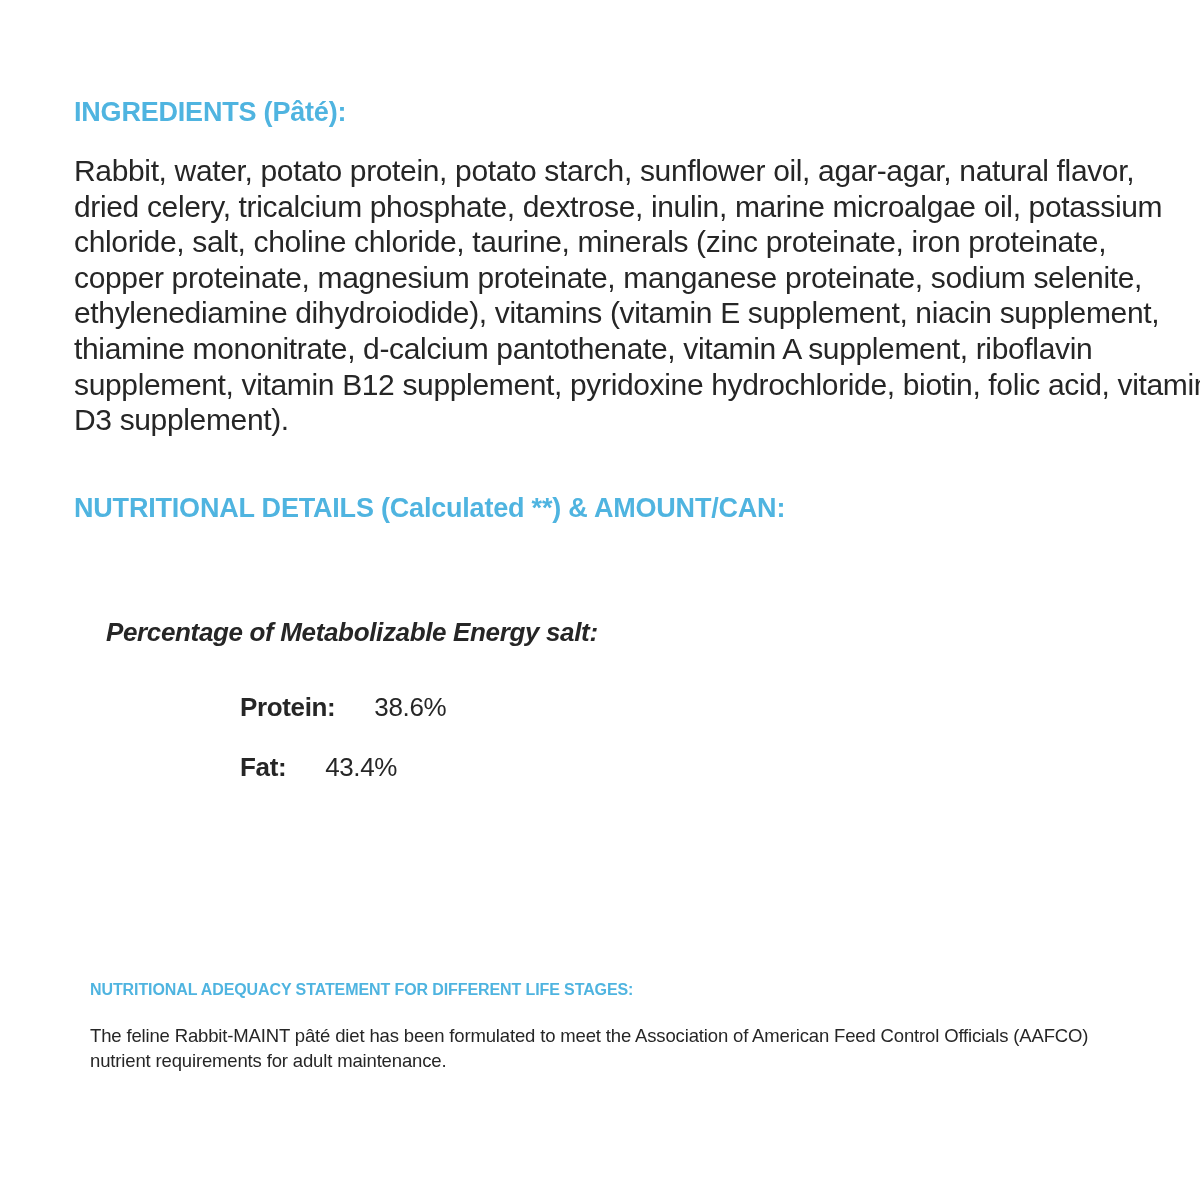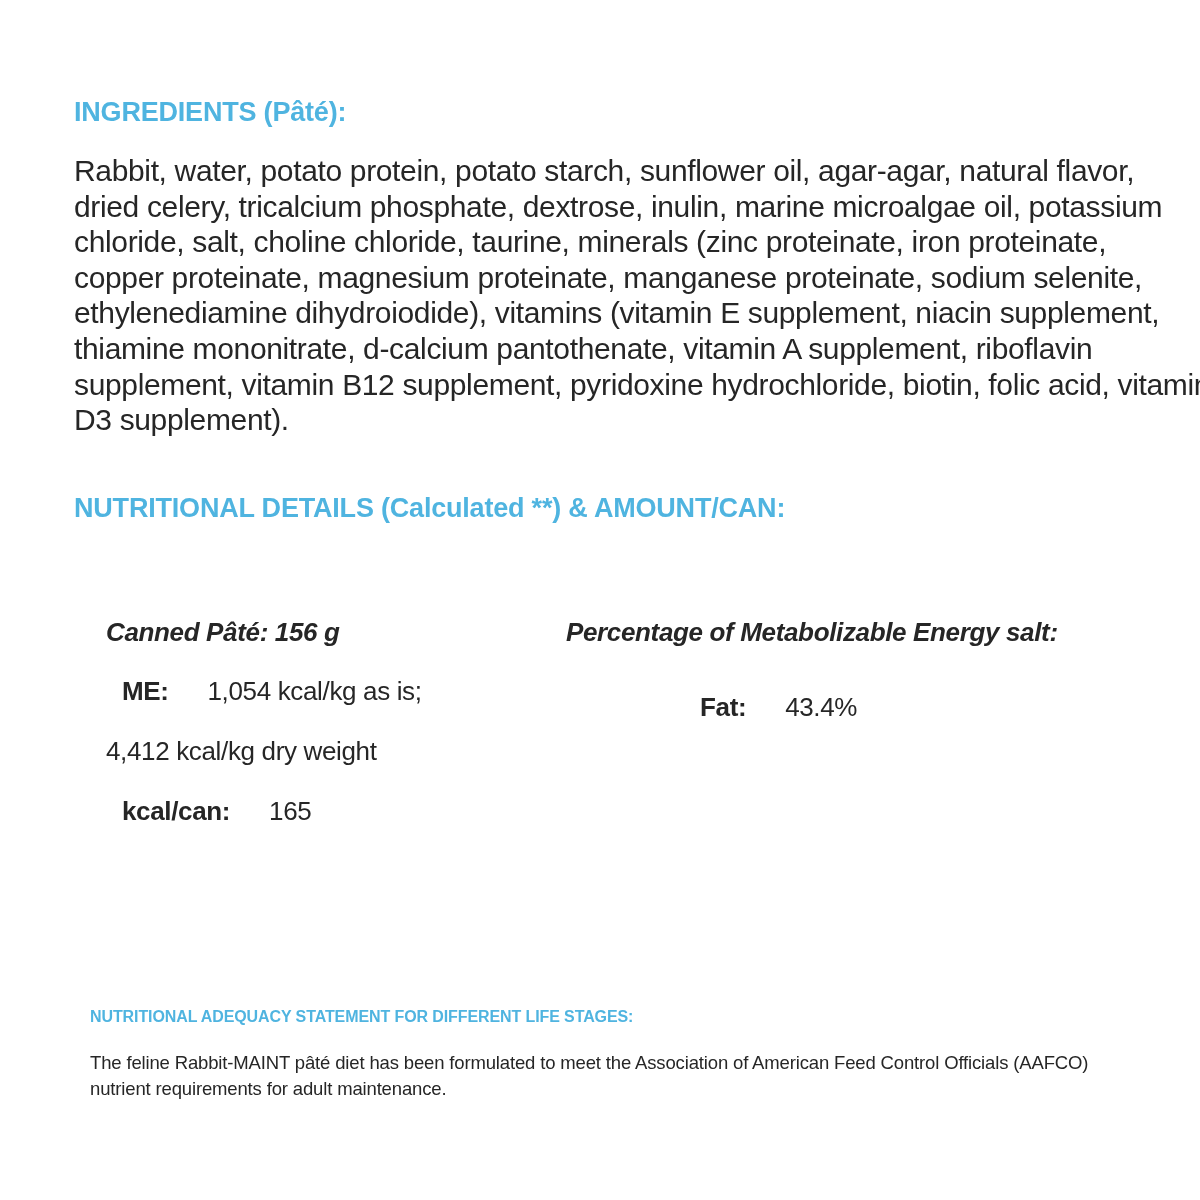--- a/index.html
+++ b/index.html
@@ -85,30 +85,25 @@
 copper proteinate, magnesium proteinate, manganese proteinate, sodium selenite,
 ethylenediamine dihydroiodide), vitamins (vitamin E supplement, niacin supplement,
 thiamine mononitrate, d-calcium pantothenate, vitamin A supplement, riboflavin
 supplement, vitamin B12 supplement, pyridoxine hydrochloride, biotin, folic acid, vitamin
 D3 supplement).</p>
 
   <h2 class="section-heading nutrition-heading">NUTRITIONAL DETAILS (Calculated **) &amp; AMOUNT/CAN:</h2>
 
   <div class="nutrition-columns">
 
-    <div class="nutrition-col-left">
-      <div class="col-title">Canned Pâté: 156 g</div>
-      <div><span class="lbl">ME:</span> <span>1,054 kcal/kg as is;</span></div>
-      <div>4,412 kcal/kg dry weight</div>
-      <div><span class="lbl">kcal/can:</span> <span>165</span></div>
-    </div>
 
     <div class="nutrition-col-right">
       <div class="col-title">Percentage of Metabolizable Energy salt:</div>
       <div class="energy-items">
+        <div><span class="lbl">Protein:</span> <span>38.6%</span></div>
         <div><span class="lbl">Fat:</span> <span>43.4%</span></div>
       </div>
     </div>
 
   </div>
 
   <div class="adequacy-section">
     <h3 class="adequacy-heading">NUTRITIONAL ADEQUACY STATEMENT FOR DIFFERENT LIFE STAGES:</h3>
     <p class="adequacy-body">The feline Rabbit-MAINT pâté diet has been formulated to meet the Association of American Feed Control Officials (AAFCO)
 nutrient requirements for adult maintenance.</p>

